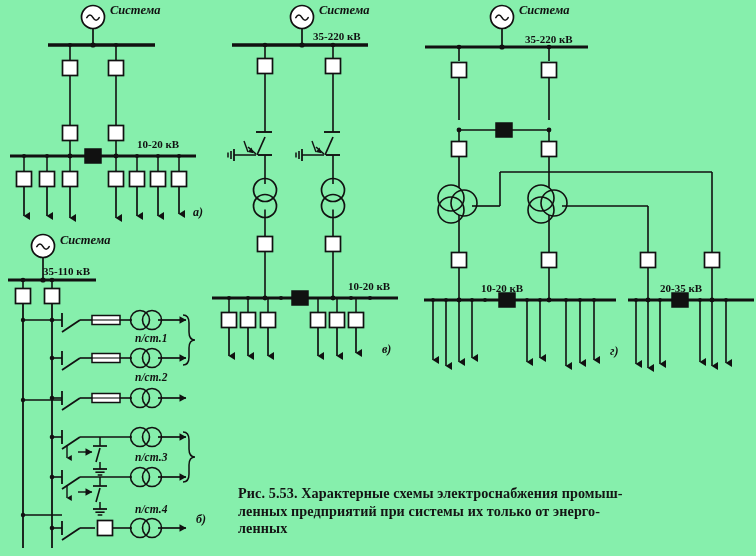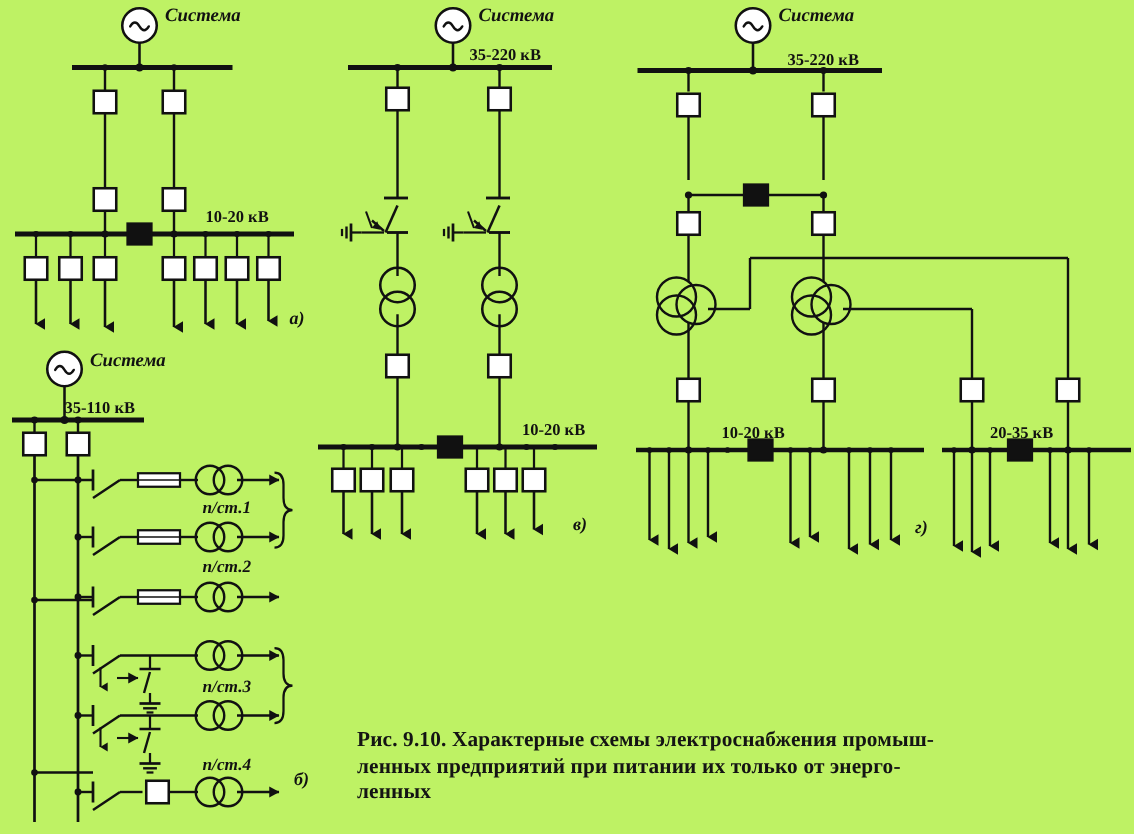--- a/index.html
+++ b/index.html
@@ -1,18 +1,18 @@
 <!DOCTYPE html>
 <html><head>
 <meta charset="utf-8">
 <style>
   html,body{margin:0;padding:0;background:#ffffff;}
   body{width:756px;height:556px;overflow:hidden;
        font-family:"Liberation Serif", serif;color:#111;}
-  #root{position:relative;width:756px;height:556px;background:#bef264;}
+  #root{position:relative;width:756px;height:556px;background:#86efac;}
   svg{display:block;position:absolute;left:0;top:0;}
   .cap{position:absolute;left:238px;top:485px;width:512px;
        font-family:"Liberation Serif", serif;font-weight:bold;
        font-size:14.2px;line-height:17.5px;letter-spacing:.1px;
        text-align:justify;color:#141414;}
   .cap span{display:block;}
   .lbl-kv{font-family:"Liberation Serif", serif;font-style:normal;
        font-weight:bold;font-size:11px;fill:#111;}
   .lbl-sys{font-family:"Liberation Serif", serif;font-style:italic;
        font-weight:bold;font-size:12.5px;fill:#111;}
@@ -532,18 +532,18 @@
       <line x1="700" y1="300" x2="700" y2="362" marker-end="url(#arrowDown)"></line>
       <line x1="712" y1="300" x2="712" y2="366" marker-end="url(#arrowDown)"></line>
       <line x1="726" y1="300" x2="726" y2="363" marker-end="url(#arrowDown)"></line>
     </g>
 
     <text class="lbl-pan" x="610" y="355">г)</text>
   </g>
 </svg>
 
 <div class="cap">
-  <span>Рис. 9.10. Характерные схемы электроснабжения промыш-</span>
-  <span>ленных предприятий при питании их только от энерго-</span>
+  <span>Рис. 5.53. Характерные схемы электроснабжения промыш-</span>
+  <span>ленных предприятий при системы их только от энерго-</span>
   <span>ленных</span>
 </div>
 
 </div>
 
 </body></html>

